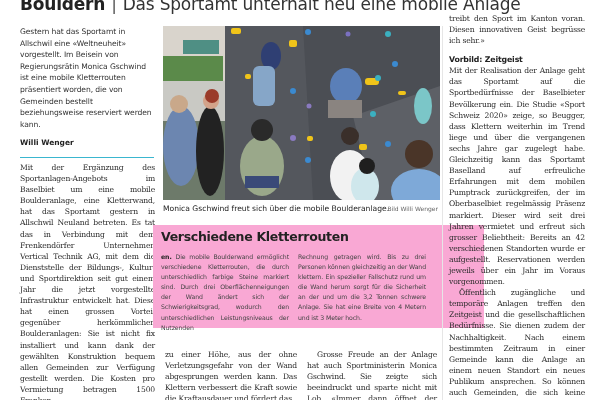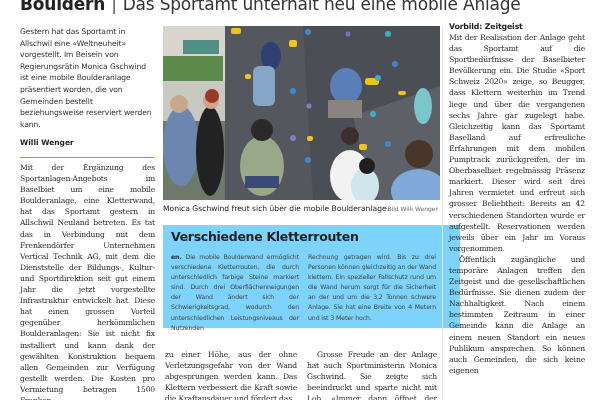--- a/index.html
+++ b/index.html
@@ -15,41 +15,41 @@
   .col { position:absolute; font-family:"DejaVu Serif", serif; font-size:7.6px; line-height:11.1px; color:#2b2b2b; text-align:justify; letter-spacing:-0.15px; }
   .col p { margin:0; }
   .col p.indent { text-indent:10px; }
   .col1 { left:20px; top:162px; width:135px; }
 
   .photo { position:absolute; left:163px; top:26px; width:277px; height:174px; overflow:hidden; background:#4a4d52; }
   .caption { position:absolute; left:163px; top:204px; width:277px; font-family:"DejaVu Sans", sans-serif; font-size:7.6px; color:#222; white-space:nowrap; }
   .caption b { font-weight:normal; }
   .caption .credit { position:absolute; right:2px; top:1px; font-weight:normal; font-size:6px; color:#666; }
 
-  .box { position:absolute; left:163px; top:225px; width:297px; height:103px; background:#7dd3fc; }
+  .box { position:absolute; left:153px; top:225px; width:331px; height:103px; background:#f9a8d4; }
   .box h2 { position:absolute; left:8px; top:4px; margin:0; font-family:"DejaVu Sans", sans-serif; font-size:12.5px; font-weight:bold; color:#222; letter-spacing:-0.3px; }
   .box .bcol { position:absolute; top:27px; width:128px; font-family:"DejaVu Sans", sans-serif; font-size:6.2px; line-height:10.1px; color:#444; text-align:justify; letter-spacing:-0.1px; }
   .box .bcol1 { left:8px; }
   .box .bcol2 { left:145px; }
   .box .en { font-weight:bold; color:#222; }
 
   .col2 { left:165px; top:349px; width:132px; }
   .col3 { left:307px; top:349px; width:130px; }
   .col4 { left:449px; top:13px; width:136px; }
   .col4 h3 { margin:8px 0 0 0; font-family:"DejaVu Sans", sans-serif; font-size:7.8px; font-weight:bold; color:#222; line-height:11px; }
   .colrule { position:absolute; left:442px; top:26px; width:1px; height:374px; background:#e6e6e6; }
 </style>
 </head>
 <body>
 
 <div class="headline">
   <span class="kicker">Bouldern</span><span class="sep">|</span><span class="main">Das Sportamt unterhält neu eine mobile Anlage</span>
 </div>
 
-<div class="lead">Gestern hat das Sportamt in Allschwil eine «Weltneuheit» vorgestellt. Im Beisein von Regierungsrätin Monica Gschwind ist eine mobile Boulderanlage präsentiert worden, die von Gemeinden bestellt beziehungsweise reserviert werden kann.</div>
+<div class="lead">Gestern hat das Sportamt in Allschwil eine «Weltneuheit» vorgestellt. Im Beisein von Regierungsrätin Monica Gschwind ist eine mobile Kletterrouten präsentiert worden, die von Gemeinden bestellt beziehungsweise reserviert werden kann.</div>
 <div class="byline">Willi Wenger</div>
 
 <div class="col col1">
   <p>Mit der Ergänzung des Sportanlagen-Angebots im Baselbiet um eine mobile Boulderanlage, eine Kletterwand, hat das Sportamt gestern in Allschwil Neuland betreten. Es tat das in Verbindung mit dem Frenkendörfer Unternehmen Vertical Technik AG, mit dem die Dienststelle der Bildungs-, Kultur- und Sportdirektion seit gut einem Jahr die jetzt vorgestellte Infrastruktur entwickelt hat. Diese hat einen grossen Vorteil gegenüber herkömmlichen Boulderanlagen: Sie ist nicht fix installiert und kann dank der gewählten Konstruktion bequem allen Gemeinden zur Verfügung gestellt werden. Die Kosten pro Vermietung betragen 1500 Franken.</p>
 
 </div>
 
 <div class="photo" title="Kinder klettern an einer mobilen Boulderwand, Monica Gschwind schaut zu">
   <svg width="277" height="174" viewBox="0 0 277 174">
 
@@ -122,16 +122,17 @@
   <p>zu einer Höhe, aus der ohne Verletzungsgefahr von der Wand abgesprungen werden kann. Das Klettern verbessert die Kraft sowie die Kraftausdauer und fördert das</p>
 </div>
 
 <div class="col col3">
   <p class="indent">Grosse Freude an der Anlage hat auch Sportministerin Monica Gschwind. Sie zeigte sich beeindruckt und sparte nicht mit Lob. «Immer dann öffnet der Kanton</p>
 </div>
 
 <div class="colrule"></div>
 
 <div class="col col4">
+  <p>treibt den Sport im Kanton voran. Diesen innovativen Geist begrüsse ich sehr.»</p>
   <h3>Vorbild: Zeitgeist</h3>
   <p>Mit der Realisation der Anlage geht das Sportamt auf die Sportbedürfnisse der Baselbieter Bevölkerung ein. Die Studie «Sport Schweiz 2020» zeige, so Beugger, dass Klettern weiterhin im Trend liege und über die vergangenen sechs Jahre gar zugelegt habe. Gleichzeitig kann das Sportamt Baselland auf erfreuliche Erfahrungen mit dem mobilen Pumptrack zurückgreifen, der im Oberbaselbiet regelmässig Präsenz markiert. Dieser wird seit drei Jahren vermietet und erfreut sich grosser Beliebtheit: Bereits an 42 verschiedenen Standorten wurde er aufgestellt. Reservationen werden jeweils über ein Jahr im Voraus vorgenommen.</p>
   <p class="indent">Öffentlich zugängliche und temporäre Anlagen treffen den Zeitgeist und die gesellschaftlichen Bedürfnisse. Sie dienen zudem der Nachhaltigkeit. Nach einem bestimmten Zeitraum in einer Gemeinde kann die Anlage an einem neuen Standort ein neues Publikum ansprechen. So können auch Gemeinden, die sich keine eigenen</p>
 </div>
 
 </body></html>

